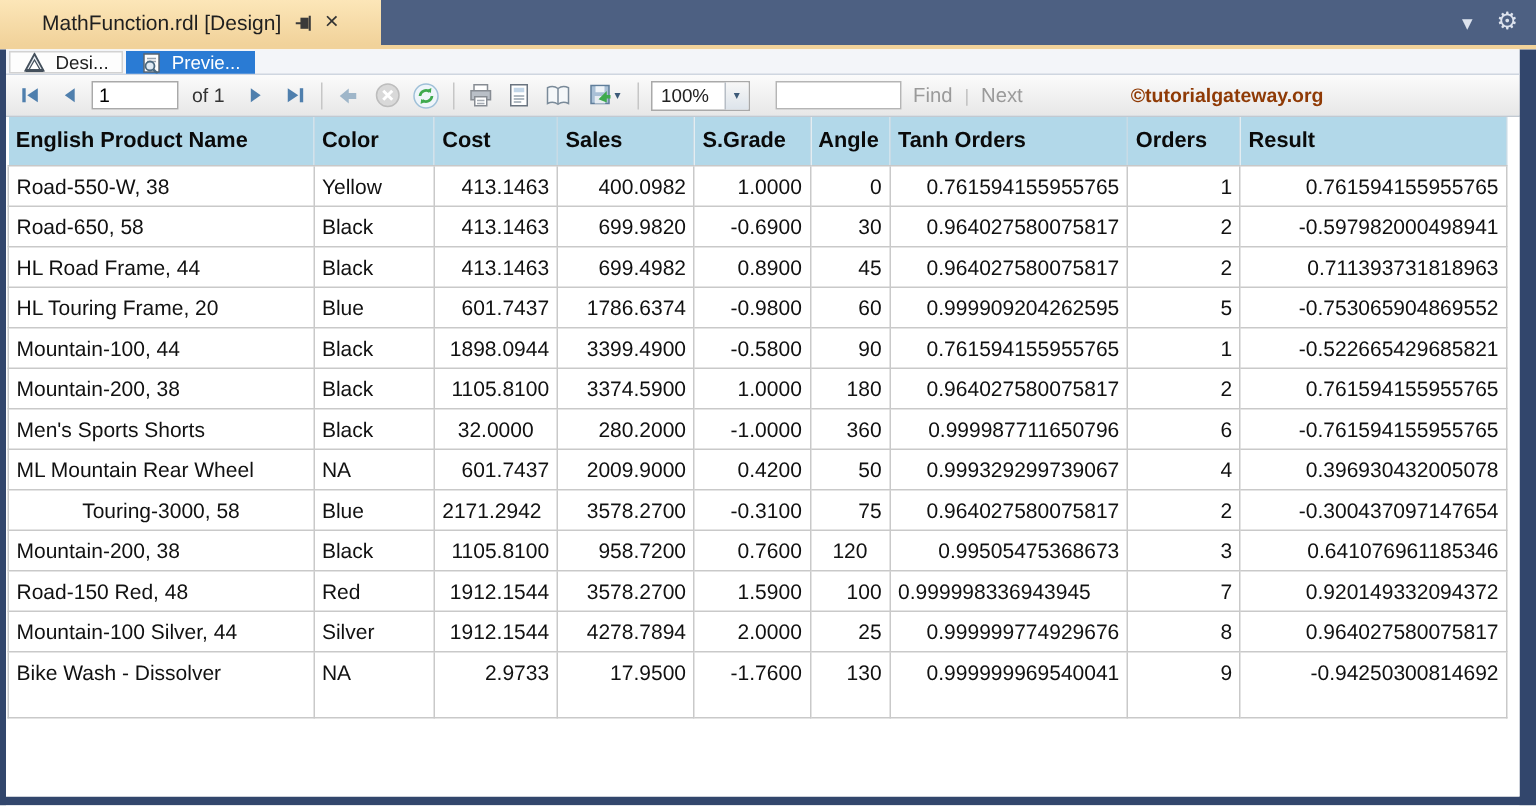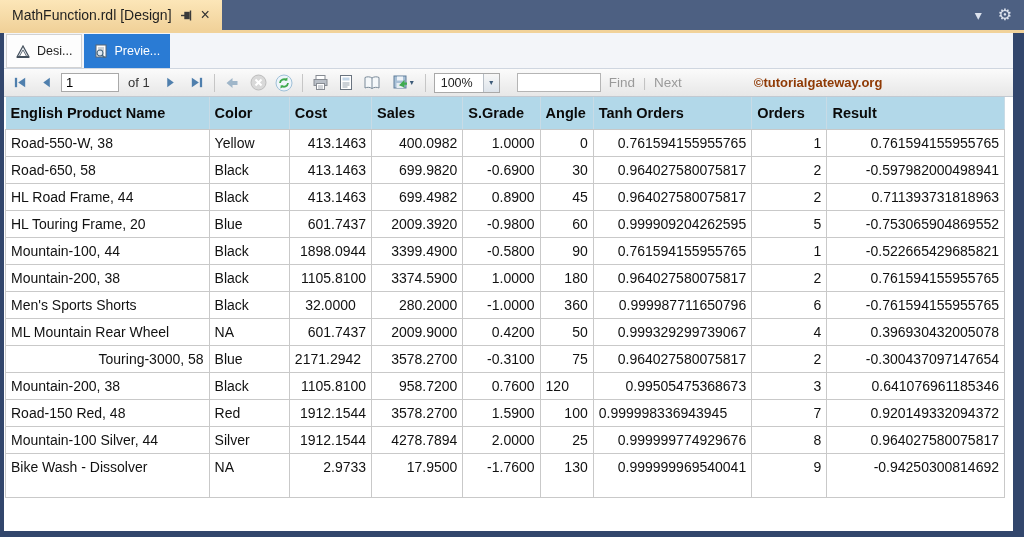--- a/index.html
+++ b/index.html
@@ -4,36 +4,36 @@
 <style>
   html,body{margin:0;padding:0;background:#fff;}
   *{box-sizing:border-box;}
   .window{
     position:relative;width:1024px;height:537px;overflow:hidden;
     font-family:"Liberation Sans",sans-serif;background:#fff;
   }
   
   .titlebar{height:30px;background:#4d6082;display:flex;align-items:stretch;}
   .doc-tab{
-    display:flex;align-items:center;gap:9px;padding:0 12px;
+    display:flex;align-items:center;gap:9px;padding:0 28px;
     background:linear-gradient(#fce6b8,#f1d29a);
     color:#1f1f1f;font-size:14px;white-space:nowrap;cursor:default;
   }
   .doc-tab .glyph{font-size:13px;color:#333;line-height:1;}
   .titlebar-right{margin-left:auto;display:flex;align-items:center;gap:16px;padding-right:12px;color:#dde3ee;}
   .titlebar-right .glyph{font-size:14px;line-height:1;cursor:default;}
   .tab-underline{height:3px;background:#f1d29a;}
   
   .frame{
     position:absolute;left:0;top:33px;right:0;bottom:0;
     border-left:4px solid #32466c;border-right:11px solid #32466c;border-bottom:6px solid #32466c;
     display:flex;flex-direction:column;background:#fff;
   }
   
-  .subtabs{height:36px;background:#f3f5f9;display:flex;align-items:stretch;gap:2px;padding:1px 0 0 2px;border-bottom:1px solid #cfd6e0;}
+  .subtabs{height:17px;background:#f3f5f9;display:flex;align-items:stretch;gap:2px;padding:1px 0 0 2px;border-bottom:1px solid #cfd6e0;}
   .vtab{display:flex;align-items:center;gap:6px;padding:0 9px;font-size:12.5px;color:#1e1e1e;background:#fdfdfd;border:1px solid #d2d2d2;cursor:default;}
   .vtab.active{background:#2a7bd4;border-color:#2a7bd4;color:#fff;}
   
   .toolbar{
     height:28px;display:flex;align-items:center;gap:3px;padding:0 5px;
     background:linear-gradient(#fbfbfb,#e7e7e7);
     border-bottom:1px solid #c2c9d1;font-size:13px;color:#444;flex:0 0 auto;
   }
   .tbtn{width:23px;height:22px;display:flex;align-items:center;justify-content:center;border-radius:2px;cursor:default;}
   .tsep{width:1px;height:18px;background:#c6c6c6;margin:0 3px;flex:0 0 auto;}
@@ -286,21 +286,21 @@
               <td style="text-align: right;">0.8900</td>
               <td style="text-align: right;">45</td>
               <td style="text-align: right;">0.964027580075817</td>
               <td style="text-align: right;">2</td>
               <td style="text-align: right;">0.711393731818963</td>
             </tr>
             <tr>
               <td style="text-align: left;">HL Touring Frame, 20</td>
               <td style="text-align: left;">Blue</td>
               <td style="text-align: right;">601.7437</td>
-              <td style="text-align: right;">2009.3920</td>
+              <td style="text-align: right;">1786.6374</td>
               <td style="text-align: right;">-0.9800</td>
               <td style="text-align: right;">60</td>
               <td style="text-align: right;">0.999909204262595</td>
               <td style="text-align: right;">5</td>
               <td style="text-align: right;">-0.753065904869552</td>
             </tr>
             <tr>
               <td style="text-align: left;">Mountain-100, 44</td>
               <td style="text-align: left;">Black</td>
               <td style="text-align: right;">1898.0944</td>
@@ -338,37 +338,37 @@
               <td style="text-align: left;">NA</td>
               <td style="text-align: right;">601.7437</td>
               <td style="text-align: right;">2009.9000</td>
               <td style="text-align: right;">0.4200</td>
               <td style="text-align: right;">50</td>
               <td style="text-align: right;">0.999329299739067</td>
               <td style="text-align: right;">4</td>
               <td style="text-align: right;">0.396930432005078</td>
             </tr>
             <tr>
-              <td style="text-align: right;">Touring-3000, 58</td>
+              <td style="text-align: center;">Touring-3000, 58</td>
               <td style="text-align: left;">Blue</td>
               <td style="">2171.2942</td>
               <td style="text-align: right;">3578.2700</td>
               <td style="text-align: right;">-0.3100</td>
               <td style="text-align: right;">75</td>
               <td style="text-align: right;">0.964027580075817</td>
               <td style="text-align: right;">2</td>
               <td style="text-align: right;">-0.300437097147654</td>
             </tr>
             <tr>
               <td style="text-align: left;">Mountain-200, 38</td>
               <td style="text-align: left;">Black</td>
               <td style="text-align: right;">1105.8100</td>
               <td style="text-align: right;">958.7200</td>
               <td style="text-align: right;">0.7600</td>
-              <td style="text-align: left;">120</td>
+              <td style="text-align: center;">120</td>
               <td style="text-align: right;">0.99505475368673</td>
               <td style="text-align: right;">3</td>
               <td style="text-align: right;">0.641076961185346</td>
             </tr>
             <tr>
               <td style="text-align: left;">Road-150 Red, 48</td>
               <td style="text-align: left;">Red</td>
               <td style="text-align: right;">1912.1544</td>
               <td style="text-align: right;">3578.2700</td>
               <td style="text-align: right;">1.5900</td>

